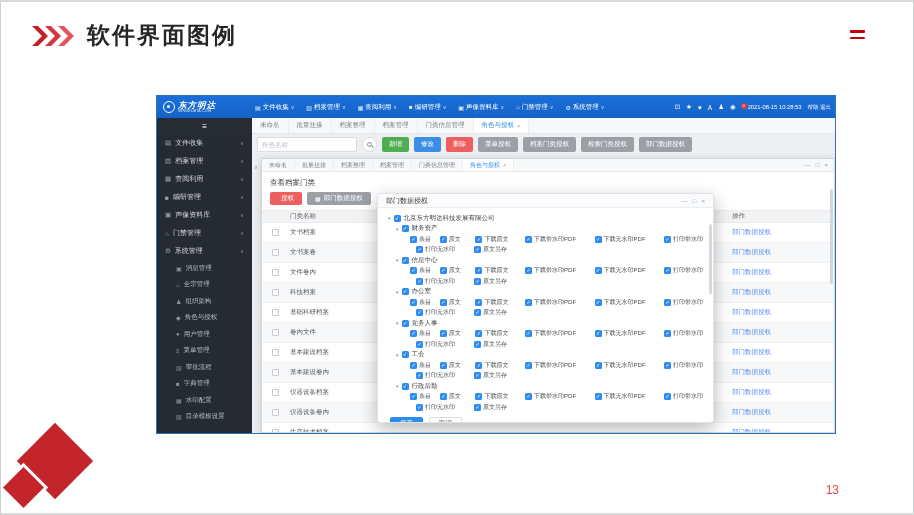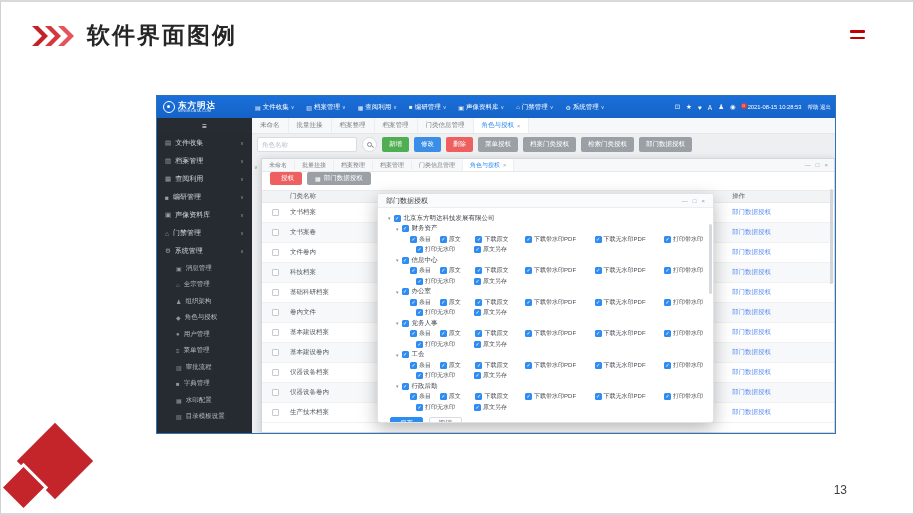--- a/index.html
+++ b/index.html
@@ -7,31 +7,31 @@
   body { font-family:"Liberation Sans","DejaVu Sans",sans-serif; background:#fff; overflow:hidden; }
   .slide { position:relative; width:914px; height:515px; background:#fff; border:1px solid #cdd2d6; border-top:2px solid #d9d9d9; border-bottom:2px solid #d9d9d9; overflow:hidden; }
 
   
   .slide-header { position:absolute; left:30px; top:18px; display:flex; align-items:center; gap:10px; }
   .chev-svg { display:block; }
   .slide-title { font-size:23px; font-weight:800; color:#262626; letter-spacing:2px; }
   .badge { position:absolute; left:433px; top:21px; width:174px; height:44px; background:#ce2130; border:2.5px solid #2f5597; border-radius:8px; color:#fff; font-size:20px; letter-spacing:6px; display:flex; align-items:center; justify-content:center; box-shadow:2px 3px 4px rgba(0,0,0,.25); }
   .slide-menu { position:absolute; right:48px; top:28px; width:15px; }
   .slide-menu i { display:block; height:2.5px; background:#c00000; margin-bottom:4px; border-radius:1px; }
-  .page-num { position:absolute; right:66px; bottom:16px; font-size:12px; color:#404040; }
+  .page-num { position:absolute; right:74px; bottom:16px; font-size:12px; color:#ef4444; }
   .diamond { position:absolute; background:#c4252b; transform:rotate(45deg); }
   .diamond.big { left:27px; top:432px; width:54px; height:54px; }
   .diamond.small { left:8px; top:471px; width:29px; height:29px; box-shadow:0 0 0 3px #fff; }
 
   
   .shot { position:absolute; left:155px; top:93px; width:680px; height:339px; border:1.5px solid #2e74b5; background:#fff; overflow:hidden; font-size:7px; }
 
   
   .navbar { position:absolute; left:0; top:0; width:680px; height:22px; background:linear-gradient(#1a6fd9,#1563c8); display:flex; align-items:center; color:#fff; }
-  .logo { display:flex; align-items:center; gap:3px; width:92px; padding-left:6px; flex:none; }
+  .logo { display:flex; align-items:center; gap:3px; width:92px; padding-left:6px; flex:none;font-style:italic; }
   .logo-ring { width:12px; height:12px; border:1.5px solid #fff; border-radius:50%; position:relative; flex:none; }
   .logo-ring::after { content:""; position:absolute; left:3px; top:3px; width:3px; height:3px; background:#fff; border-radius:50%; }
   .logo-name { font-size:8.5px; font-weight:bold; letter-spacing:1px; line-height:8px; }
   .logo-domain { font-size:3.5px; opacity:.85; letter-spacing:.3px; }
   .nav-items { display:flex; align-items:center; height:100%; }
   .nav-item { display:flex; align-items:center; gap:2px; padding:0 6px; height:100%; font-size:6.5px; white-space:nowrap; cursor:pointer; }
   .nav-item .ni { font-size:6px; opacity:.9; }
   .nav-item .nc { font-size:5px; opacity:.8; }
   .nav-right { margin-left:auto; display:flex; align-items:center; gap:6px; padding-right:6px; }
   .qicons { display:flex; align-items:center; gap:6px; }
@@ -394,20 +394,21 @@
           <div class="tab active">
             <span>角色与授权</span>
             <span class="x">×</span>
           </div>
           <div class="win-ctrls">
             <span class="wctl">—</span>
             <span class="wctl">□</span>
             <span class="wctl">×</span>
           </div>
         </div>
+        <div class="win-title">查看档案门类</div>
         <div class="win-btns">
 
             <button class="btn small" data-kind="red">
               <span class="bicon"></span>
               <span>授权</span>
             </button>
 
             <button class="btn small" data-kind="gray">
               <span class="bicon">▦</span>
               <span>部门数据授权</span>

